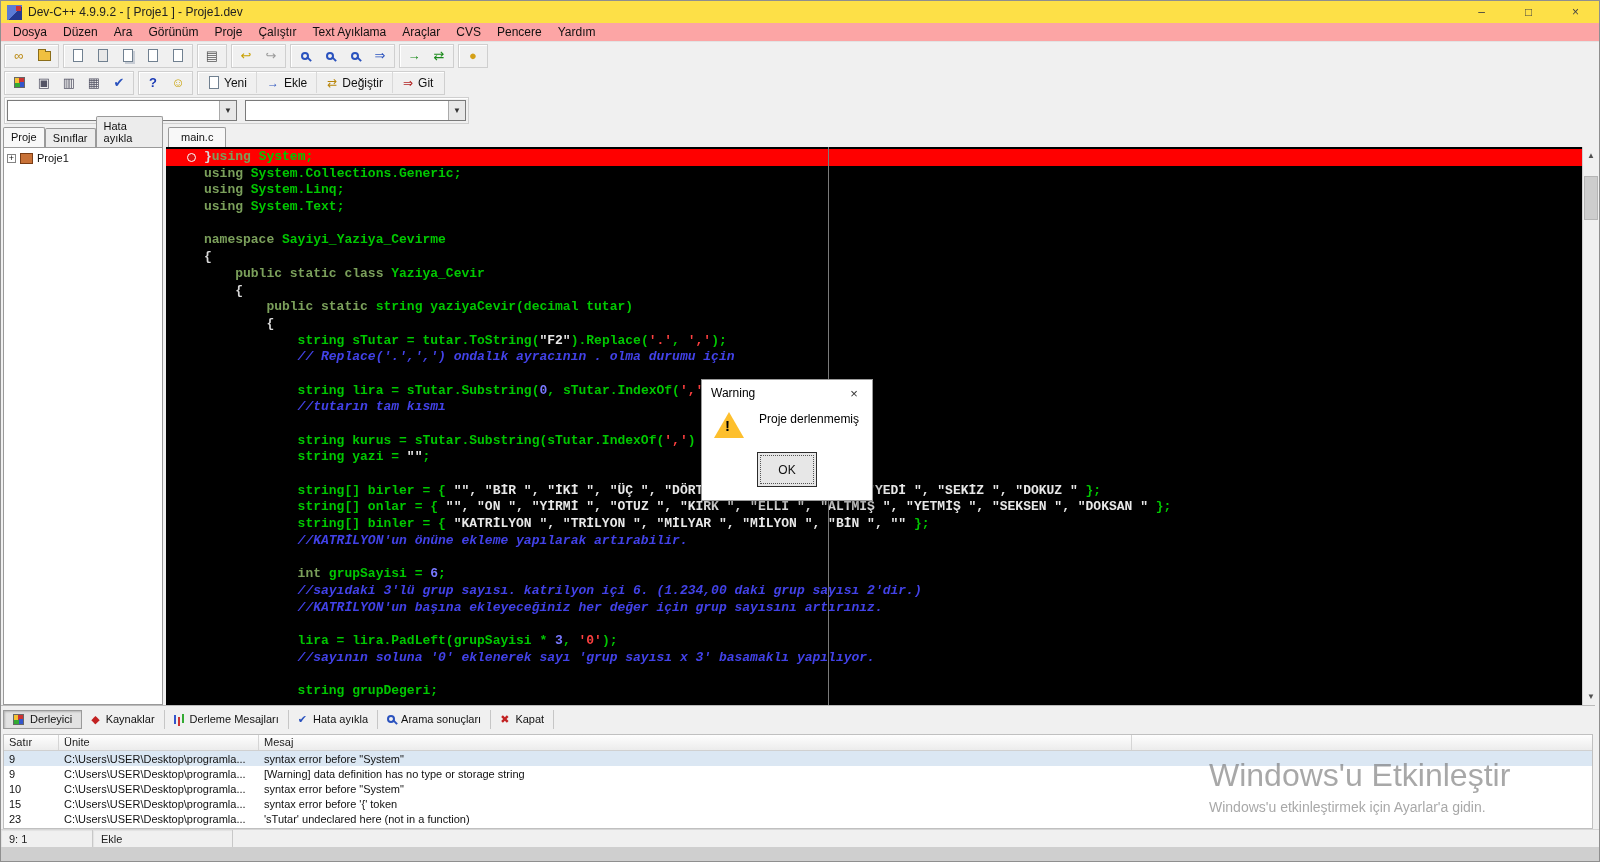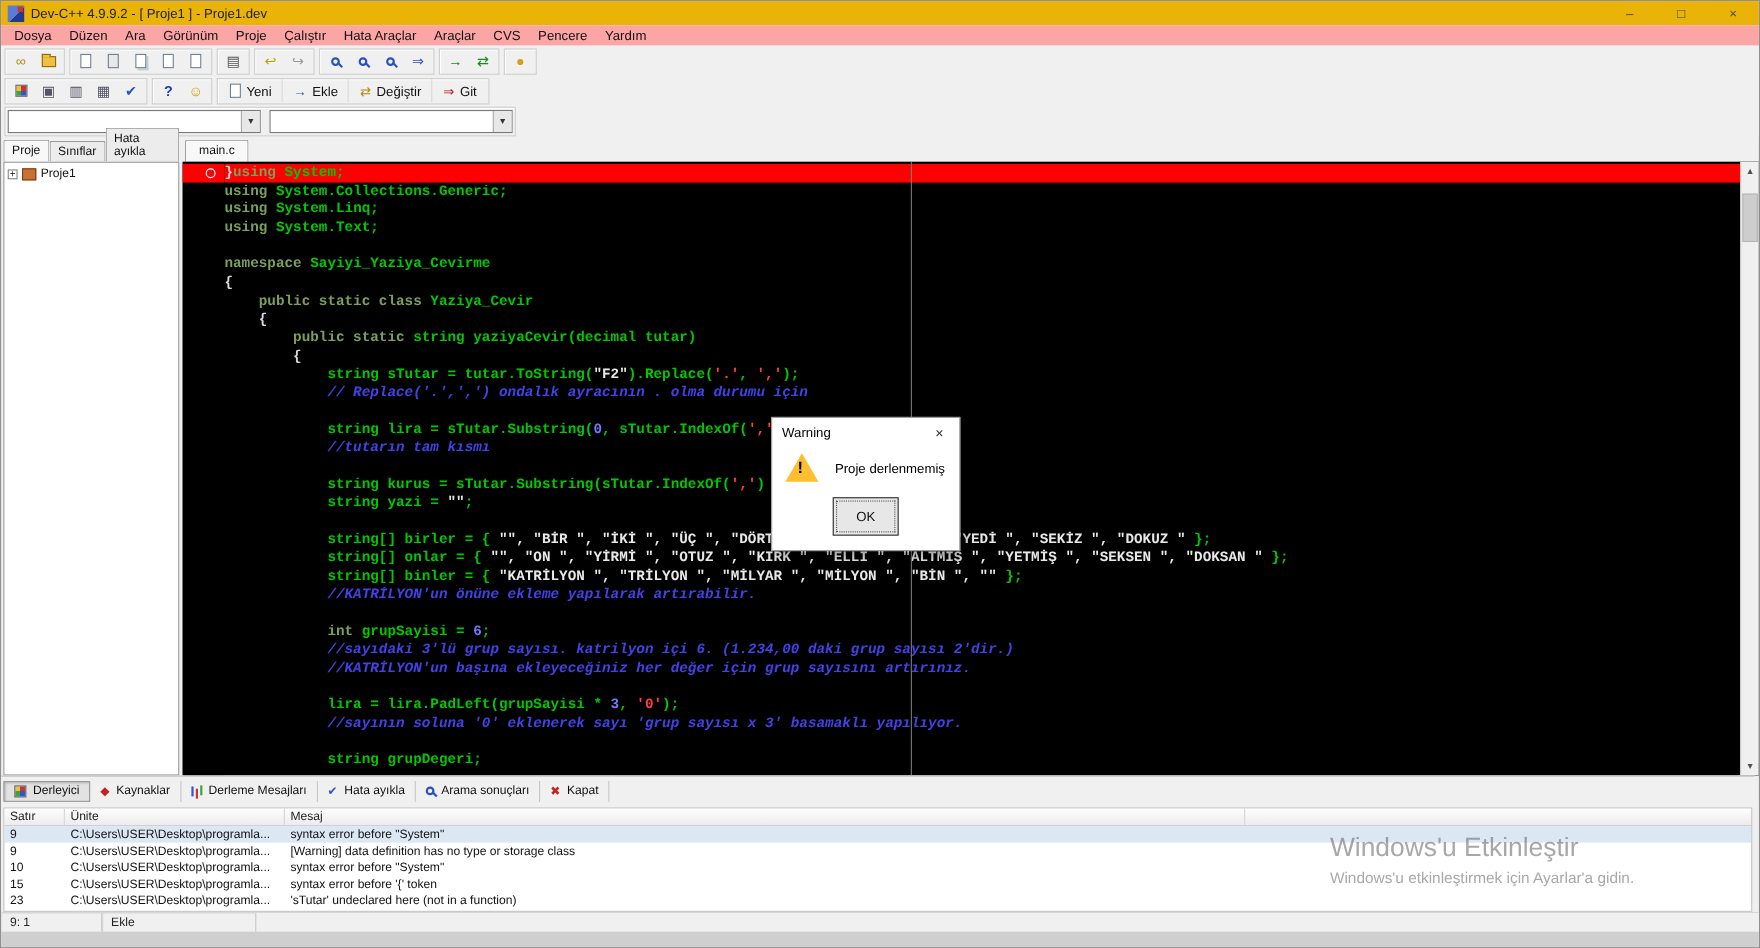--- a/index.html
+++ b/index.html
@@ -2,21 +2,21 @@
 <html style="--bp-bg: #ff0000; --kw: #7ba05b; --code: #00c800; --str: #e8e8e8; --chr: #ff4040; --com: #4242e8; --num: #7878ff;"><head>
 <meta charset="utf-8">
 <style>
   html,body{margin:0;padding:0;background:#777;}
   *{box-sizing:border-box;}
   .window{position:relative;width:1600px;height:862px;background:#f0f0f0;
     font-family:"Liberation Sans","DejaVu Sans",sans-serif;font-size:12px;color:#111;
     border:1px solid #8f8f8f;overflow:hidden;}
 
   
-  .titlebar{height:22px;background:#eab308;display:flex;align-items:center;gap:6px;padding-left:6px;}
+  .titlebar{height:22px;background:#fde047;display:flex;align-items:center;gap:6px;padding-left:6px;}
   .app-icon{width:15px;height:15px;background:linear-gradient(135deg,#5b7bd5 0 55%,#24388f 55%);position:relative;flex:none;}
   .app-icon::after{content:"";position:absolute;right:1px;top:1px;width:5px;height:5px;background:#cc3333;}
   .title-text{color:#222;}
   .win-controls{margin-left:auto;display:flex;height:100%;}
   .win-btn{width:47px;display:flex;align-items:center;justify-content:center;color:#444;font-size:12px;}
 
   
   .menubar{height:19px;display:flex;align-items:center;padding-left:4px;background:#fca5a5;border-bottom:1px solid #e3e3e3;}
   .menu-item{padding:2px 8px;color:#111;}
 
@@ -99,32 +99,32 @@
   
   .statusbar{position:absolute;left:0;right:0;top:828px;height:18px;background:#f0f0f0;display:flex;border-top:1px solid #d6d6d6;}
   .sb-cell{border-right:1px solid #c8c8c8;box-shadow:inset 1px 1px 1px rgba(0,0,0,.06);display:flex;align-items:center;padding:0 8px;font-size:11px;color:#222;}
   .bottom-strip{position:absolute;left:0;right:0;top:846px;height:16px;background:#cfcfcf;}
 
   
   .dialog{position:absolute;left:700px;top:378px;width:172px;height:122px;background:#fff;
     border:1px solid #9b9b9b;box-shadow:4px 4px 10px rgba(0,0,0,.35);z-index:50;display:flex;flex-direction:column;}
   .dlg-title{height:26px;display:flex;align-items:center;padding-left:9px;font-size:12px;color:#000;flex:none;}
   .dlg-close{margin-left:auto;width:36px;height:100%;display:flex;align-items:center;justify-content:center;font-size:13px;color:#333;}
-  .dlg-body{display:flex;align-items:center;gap:13px;padding:6px 12px 2px;flex:none;}
+  .dlg-body{display:flex;gap:13px;padding:6px 12px 2px;flex:none;}
   .warn-wrap{width:32px;height:28px;position:relative;flex:none;}
   .warn-tri{width:0;height:0;border-left:15px solid transparent;border-right:15px solid transparent;border-bottom:26px solid #fdbf2d;position:relative;}
   .warn-tri::after{content:"!";position:absolute;left:-4px;top:5px;font-weight:bold;font-size:15px;color:#000;font-family:"Liberation Sans",sans-serif;}
   .dlg-msg{font-size:12px;color:#000;}
   .dlg-buttons{display:flex;justify-content:center;padding-top:10px;}
   .ok-btn{width:60px;height:35px;background:#e7e7e7;border:1px solid #2b2b2b;outline:1px dotted #555;outline-offset:-4px;
     font-size:12px;display:flex;align-items:center;justify-content:center;}
 
   
   .watermark{position:absolute;left:1208px;top:756px;z-index:40;pointer-events:none;}
-  .wm1{font-size:24px;color:rgba(110,110,110,.6);}
+  .wm1{font-size:32px;color:rgba(110,110,110,.6);}
   .wm2{font-size:14px;color:rgba(110,110,110,.6);margin-top:5px;}
 </style>
 </head>
 <body>
 
 <div class="window">
 
   <div class="titlebar">
     <span class="app-icon"></span>
     <span class="title-text">Dev-C++ 4.9.9.2  -  [ Proje1 ] - Proje1.dev</span>
@@ -141,21 +141,21 @@
       </div>
   </div>
 
   <div class="menubar">
       <div class="menu-item">Dosya</div>
       <div class="menu-item">Düzen</div>
       <div class="menu-item">Ara</div>
       <div class="menu-item">Görünüm</div>
       <div class="menu-item">Proje</div>
       <div class="menu-item">Çalıştır</div>
-      <div class="menu-item">Hata Araçlar</div>
+      <div class="menu-item">Text Ayıklama</div>
       <div class="menu-item">Araçlar</div>
       <div class="menu-item">CVS</div>
       <div class="menu-item">Pencere</div>
       <div class="menu-item">Yardım</div>
     </div>
 
   <div class="tbrow">
       <div class="tb-group">
         <div class="tbtn">
           <span class="icon" style="color: rgb(184, 134, 11);">∞</span>
@@ -355,21 +355,21 @@
         </div>
       <div>
           <div class="grid-row selected">
             <div class="gc" style="width: 55px;">9</div>
             <div class="gc" style="width: 200px;">C:\Users\USER\Desktop\programla...</div>
             <div class="gc" style="width: 873px;">syntax error before "System"</div>
           </div>
           <div class="grid-row">
             <div class="gc" style="width: 55px;">9</div>
             <div class="gc" style="width: 200px;">C:\Users\USER\Desktop\programla...</div>
-            <div class="gc" style="width: 873px;">[Warning] data definition has no type or storage class</div>
+            <div class="gc" style="width: 873px;">[Warning] data definition has no type or storage string</div>
           </div>
           <div class="grid-row">
             <div class="gc" style="width: 55px;">10</div>
             <div class="gc" style="width: 200px;">C:\Users\USER\Desktop\programla...</div>
             <div class="gc" style="width: 873px;">syntax error before "System"</div>
           </div>
           <div class="grid-row">
             <div class="gc" style="width: 55px;">15</div>
             <div class="gc" style="width: 200px;">C:\Users\USER\Desktop\programla...</div>
             <div class="gc" style="width: 873px;">syntax error before '{' token</div>

